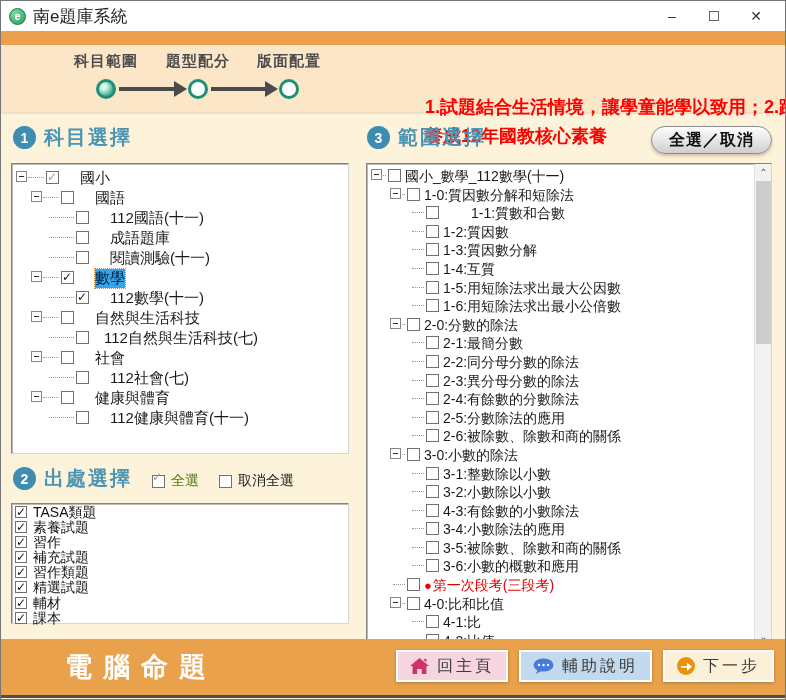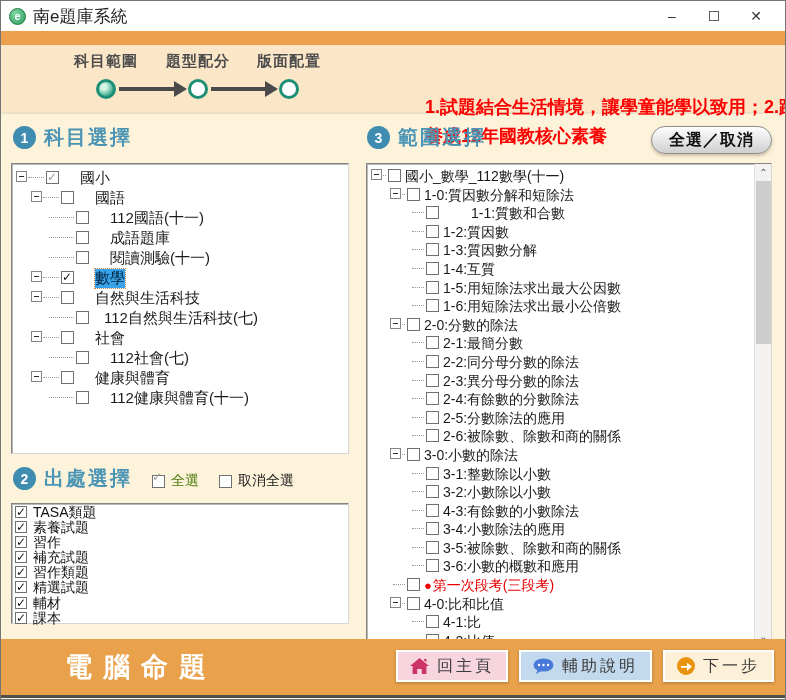--- a/index.html
+++ b/index.html
@@ -150,20 +150,25 @@
         <span class="cb " style="left: 64px; top: 3px;"></span>
         <span class="t-label" style="left: 98px;">閱讀測驗(十一)</span>
       </div>
       <div class="t-row">
         <span class="expand" style="left: 19px; top: 3px;"></span>
         <span class="hline" style="left: 31px; width: 16px; top: 9px;"></span>
         <span class="cb on" style="left: 49px; top: 3px;"></span>
         <span class="t-label sel" style="left: 83px;">數學</span>
       </div>
       <div class="t-row">
+        <span class="hline" style="left: 37px; width: 25px; top: 9px;"></span>
+        <span class="cb on" style="left: 64px; top: 3px;"></span>
+        <span class="t-label" style="left: 98px;">112數學(十一)</span>
+      </div>
+      <div class="t-row">
         <span class="expand" style="left: 19px; top: 3px;"></span>
         <span class="hline" style="left: 31px; width: 16px; top: 9px;"></span>
         <span class="cb " style="left: 49px; top: 3px;"></span>
         <span class="t-label" style="left: 83px;">自然與生活科技</span>
       </div>
       <div class="t-row">
         <span class="hline" style="left: 37px; width: 25px; top: 9px;"></span>
         <span class="cb " style="left: 64px; top: 3px;"></span>
         <span class="t-label" style="left: 92px;">112自然與生活科技(七)</span>
       </div>

